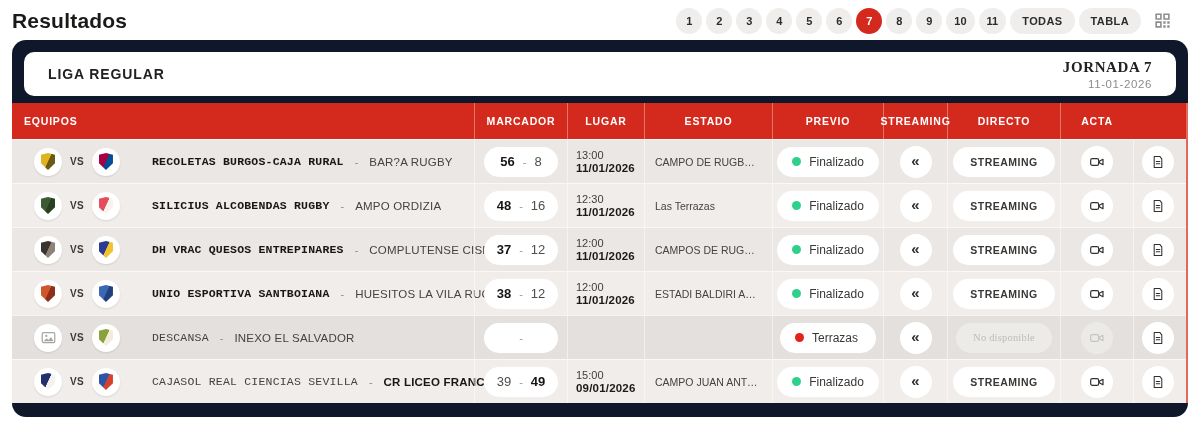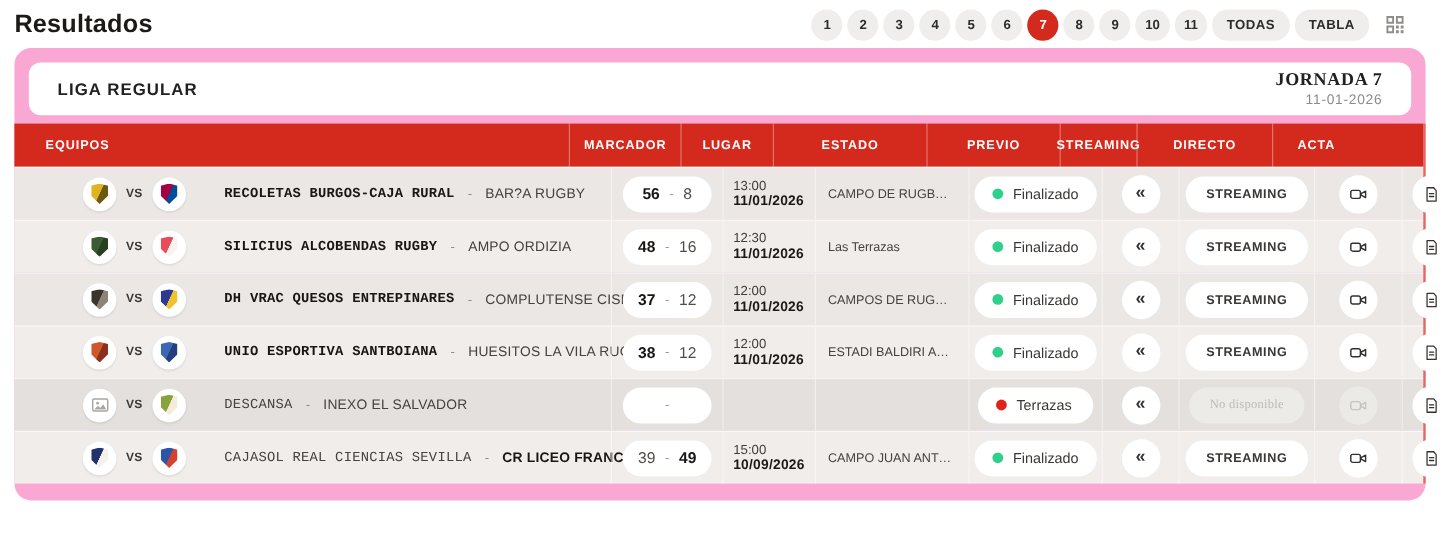--- a/index.html
+++ b/index.html
@@ -16,42 +16,42 @@
   .pg-btn {
     min-width:26px; height:26px; border-radius:13px; border:none; background:#f0eeec;
     color:#2e2c2a; font-size:11px; font-weight:600; font-family:inherit;
     display:flex; align-items:center; justify-content:center; padding:0 8px; cursor:pointer;
   }
   .pg-btn.active { background:#d4291d; color:#fff; }
   .pg-pill { padding:0 12px; letter-spacing:.4px; }
   .grid-btn { border:none; background:none; color:#8f8d8a; margin-left:8px; padding:0; height:20px; cursor:pointer; }
 
   
-  .card { margin:0 12px; background:#f9a8d4; border-radius:14px; padding:12px 0 14px; }
+  .card { margin:0 12px; background:#0f172a; border-radius:14px; padding:12px 0 14px; }
   .bar {
     margin:0 12px 7px; background:#fff; border-radius:10px; height:44px;
     display:flex; align-items:center; justify-content:space-between; padding:0 24px;
   }
   .league { font-size:14px; font-weight:700; letter-spacing:.9px; color:#232120; }
   .jblock { text-align:right; }
   .jname { font-size:15px; font-weight:700; color:#232120; letter-spacing:.6px;font-family:Liberation Serif, serif; }
   .jdate { font-size:11.5px; color:#8e8c89; letter-spacing:.6px; margin-top:2px; }
 
   
   .table { border-right:2px solid #e4695c; }
   .grid-cols { display:grid; grid-template-columns:462px 93px 77px 128px 111px 64px 113px 73px 49px; }
   .thead { background:#d4291d; height:36px; align-items:stretch; }
   .th {
     color:#fff; font-size:10.5px; font-weight:700; letter-spacing:.8px;
     display:flex; align-items:center; justify-content:center;
     border-left:1px solid rgba(255,255,255,.35); text-transform:uppercase;
   }
-  .th:first-child { justify-content:flex-start; padding-left:26px; border-left:none; }
-
-  .tr { height:44px; align-items:stretch; border-top:1px solid rgba(255,255,255,.65);padding-left:35px; }
+  .th:first-child { justify-content:flex-start; padding-left:12px; border-left:none; }
+
+  .tr { height:44px; align-items:stretch; border-top:1px solid rgba(255,255,255,.65); }
   .shade-mid   { background:#eae7e4; }
   .shade-light { background:#f0edea; }
   .shade-dark  { background:#e3e0dd; }
   .td { display:flex; align-items:center; justify-content:center; border-left:1px solid rgba(255,255,255,.5); min-width:0; }
   .td:first-child { border-left:none; }
 
   .c-equipos { justify-content:flex-start; padding-left:22px; gap:8px; }
   .logo {
     width:28px; height:28px; border-radius:50%; background:#fff; flex:none;
     display:flex; align-items:center; justify-content:center; box-shadow:0 1px 2px rgba(0,0,0,.10);
@@ -473,21 +473,21 @@
     </div>
     <div class="td c-marcador">
       <span class="score-pill">
         <span class="snum sh lose">39</span>
         <span class="sdash">-</span>
         <span class="snum sa win">49</span>
       </span>
     </div>
     <div class="td c-fecha">
       <span class="time">15:00</span>
-      <span class="date">10/09/2026</span>
+      <span class="date">09/01/2026</span>
     </div>
     <div class="td c-lugar">
       <span class="venue">CAMPO JUAN ANTONIO A...</span>
     </div>
     <div class="td c-estado">
       <span class="status-pill">
         <span class="sdot" style="background: rgb(47, 208, 140);"></span>
         <span class="stext">Finalizado</span>
       </span>
     </div>

